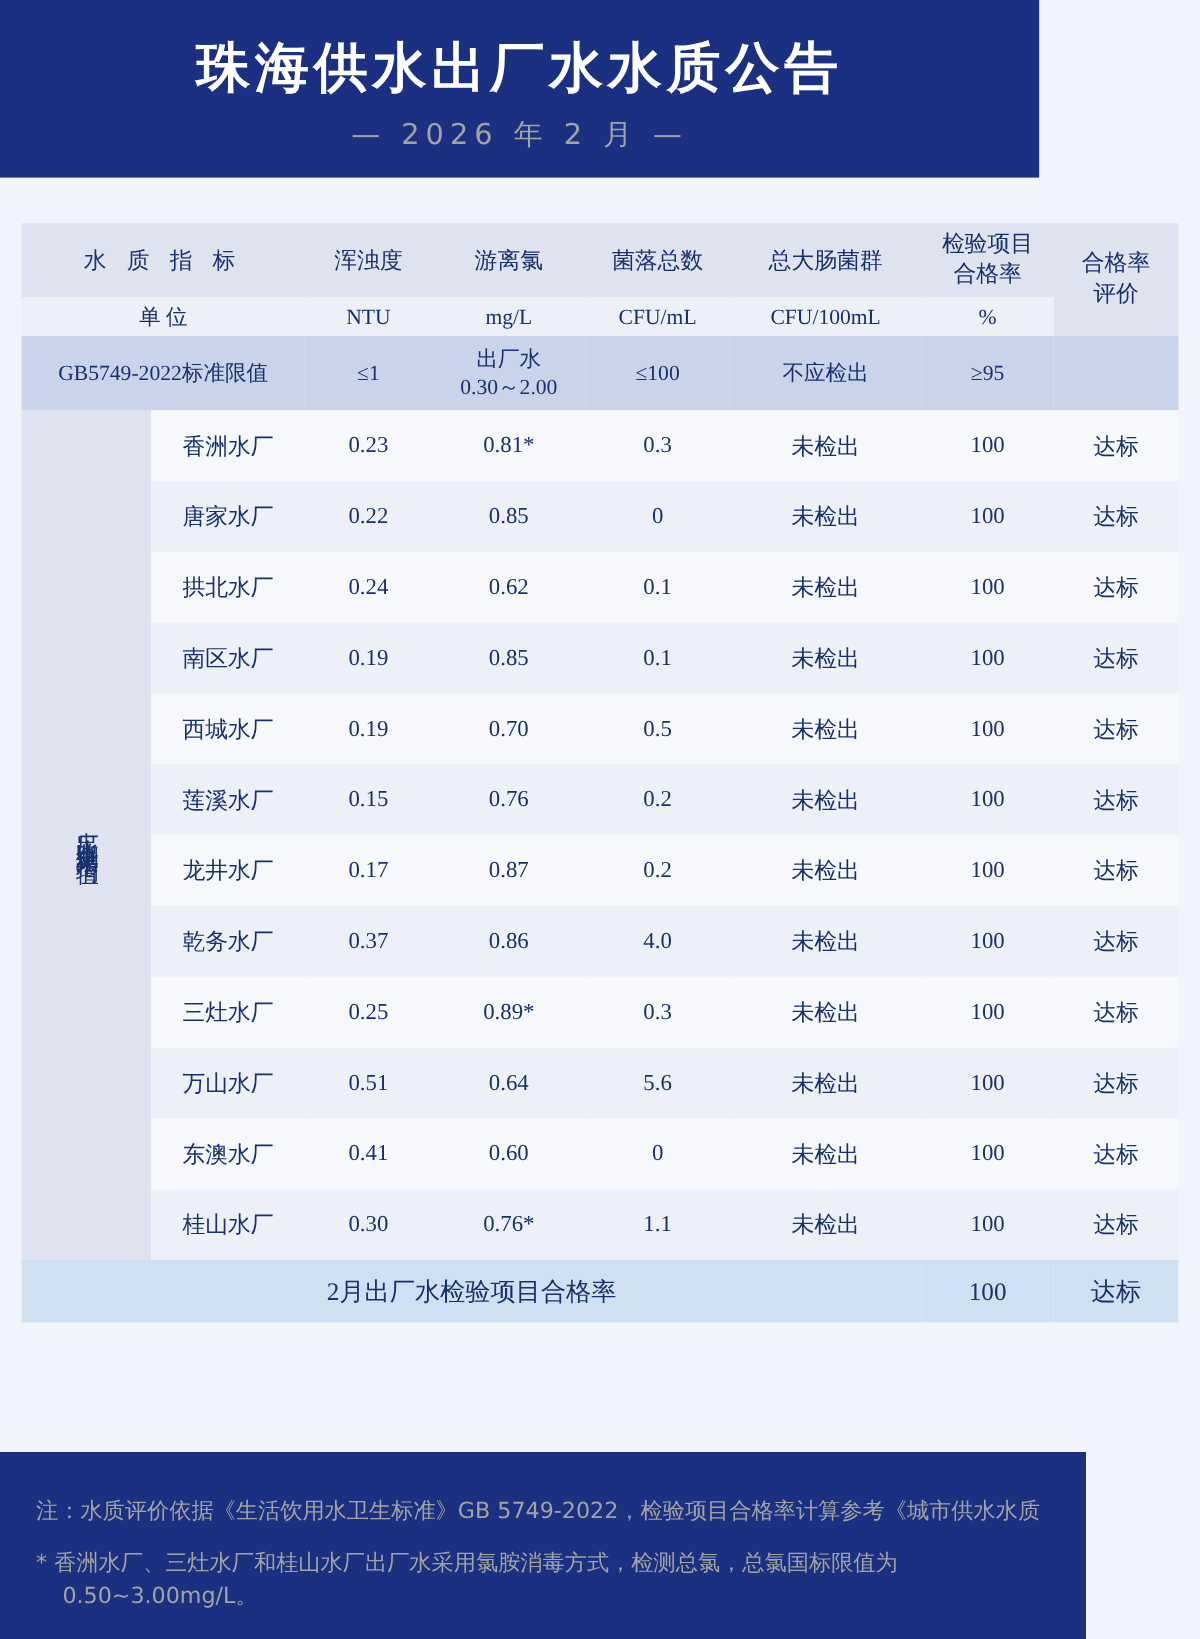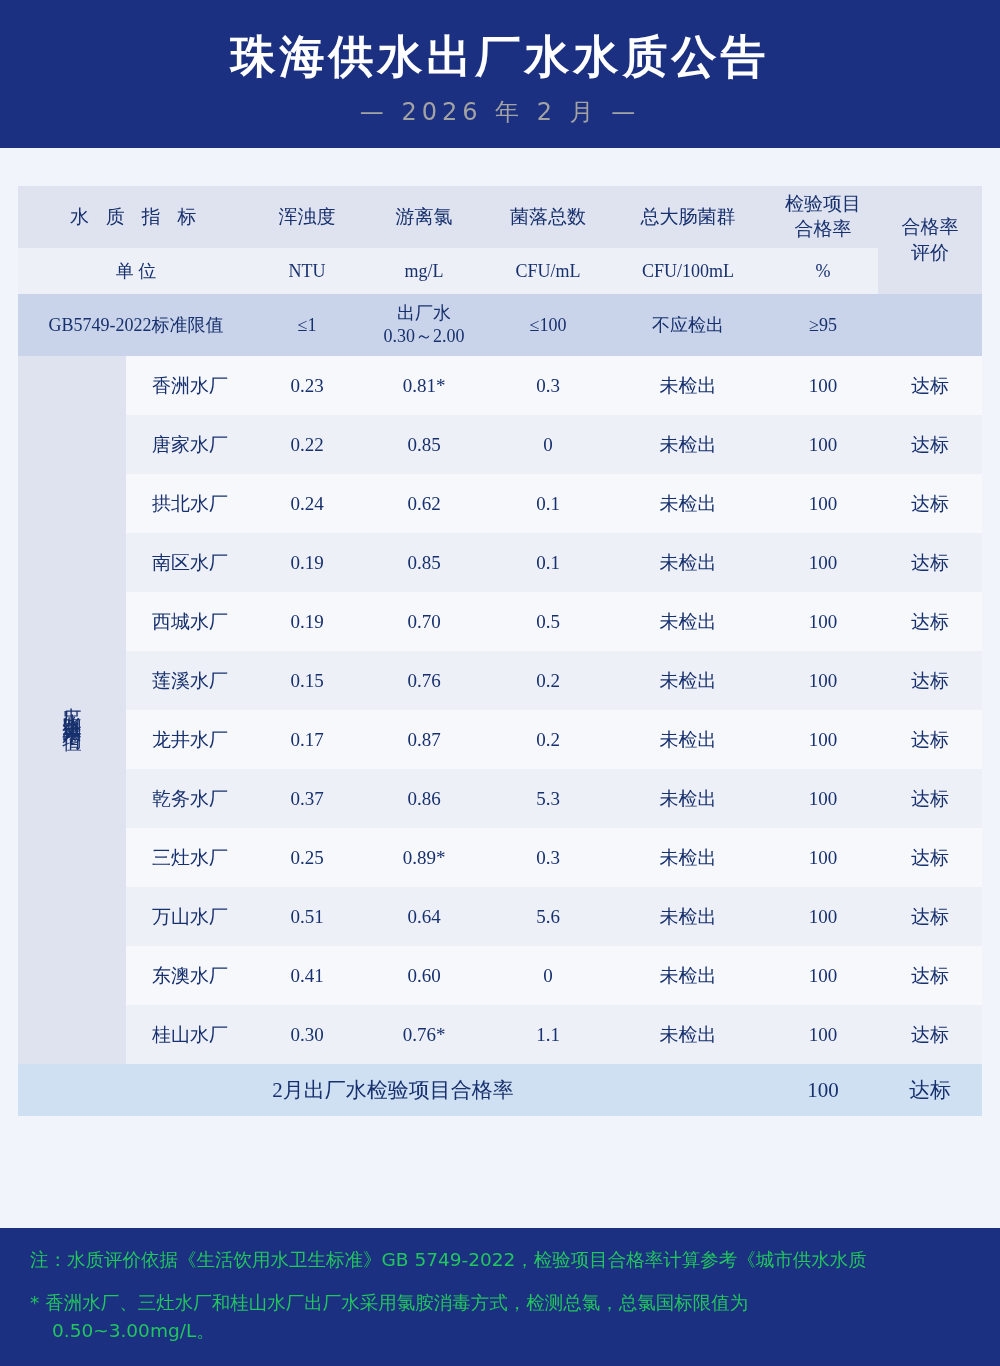--- a/index.html
+++ b/index.html
@@ -11,21 +11,21 @@
     height: 1366px;
     background: #f2f4fb;
     font-family: "Liberation Serif", "DejaVu Serif", serif;
     color: #17306e;
     position: relative;
     overflow: hidden;
   }
   
   #header {
     background: #1b3080;
-    width: 1000px;
+    width: 866px;
     height: 148px;
     box-sizing: border-box;
     padding-top: 30px;
     text-align: center;
   }
   #header-title {
     color: #ffffff;
     font-size: 45px;
     font-weight: bold;
     letter-spacing: 4px;
@@ -67,21 +67,21 @@
 
   .hdr-row td {
     background: #dfe3ef;
     height: 62px;
     font-size: 19px;
     color: #17306e;
   }
   .hdr-row td.spaced { letter-spacing: 6px; }
   .unit-row td {
     background: #eef0f7;
-    height: 46px;
+    height: 32px;
     font-size: 18px;
   }
   .std-row td {
     background: #c9d4ea;
     height: 62px;
     font-size: 18px;
   }
   .eval-cell {
     background: #dfe3ef;
     font-size: 19px;
@@ -112,25 +112,25 @@
     height: 52px;
     font-size: 21px;
   }
   .two-line { line-height: 1.3; }
 
   
   #footer {
     position: absolute;
     left: 0;
     bottom: 0;
-    width: 1000px;
+    width: 905px;
     background: #1b3080;
-    color: #22c55e;
+    color: #a3a3a3;
     box-sizing: border-box;
-    padding: 18px 30px 20px 30px;
+    padding: 36px 30px 20px 30px;
     font-size: 18.5px;
     line-height: 1.55;
     font-family: "DejaVu Sans", "Liberation Sans", sans-serif;
   }
   #footer .note {
     margin-bottom: 14px;
     text-indent: 0;
   }
   #footer .note2 { margin-bottom: 0; }
   #footer .indent { display: block; padding-left: 34px; }
@@ -248,21 +248,21 @@
         <td>0.87</td>
         <td>0.2</td>
         <td>未检出</td>
         <td>100</td>
         <td>达标</td>
       </tr>
       <tr class="plant-row odd">
         <td>乾务水厂</td>
         <td>0.37</td>
         <td>0.86</td>
-        <td>5.3</td>
+        <td>4.0</td>
         <td>未检出</td>
         <td>100</td>
         <td>达标</td>
       </tr>
       <tr class="plant-row even">
         <td>三灶水厂</td>
         <td>0.25</td>
         <td>0.89*</td>
         <td>0.3</td>
         <td>未检出</td>

